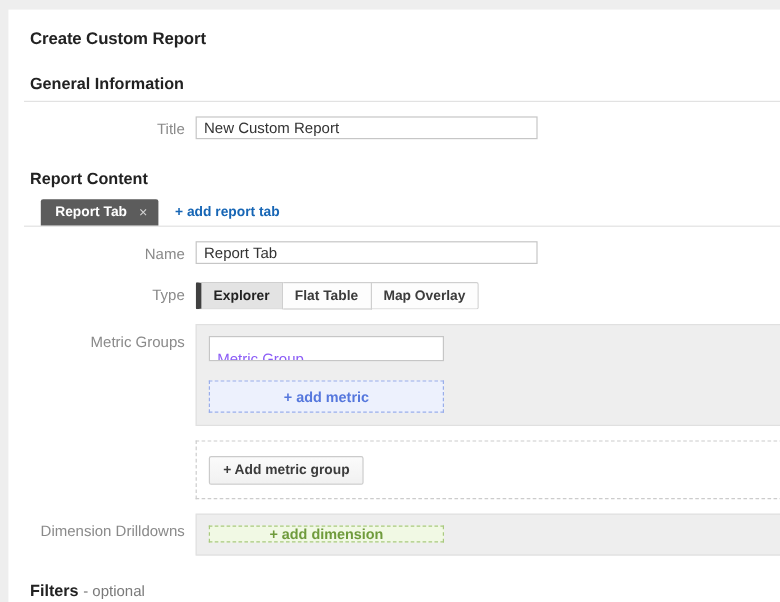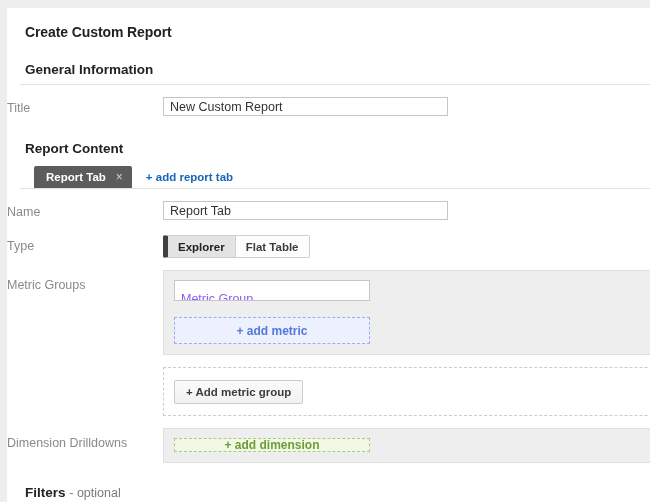--- a/index.html
+++ b/index.html
@@ -56,21 +56,21 @@
 
   
   .row {
     display: flex;
     align-items: flex-start;
     margin-top: 12px;
   }
   .row-label {
     width: 156px;
     min-width: 156px;
-    text-align: left;
+    text-align: right;
     padding-right: 9px;
     color: #8a8a8a;
     font-size: 12.5px;
     line-height: 22px;
     box-sizing: border-box;
   }
   .row-label.tall {
     line-height: 30px;
   }
 
@@ -271,20 +271,21 @@
   <div class="row">
     <div class="row-label">Name</div>
     <input class="text-input" type="text" value="Report Tab" style="">
   </div>
 
   <div class="row">
     <div class="row-label">Type</div>
     <div class="segmented">
       <div class="seg active">Explorer</div>
       <div class="seg">Flat Table</div>
+      <div class="seg">Map Overlay</div>
     </div>
   </div>
 
   <div class="row">
     <div class="row-label tall">Metric Groups</div>
     <div class="grey-panel">
       <input class="group-name-input" type="text" value="Metric Group" style="">
       <div class="add-metric-box">+ add metric</div>
     </div>
   </div>

